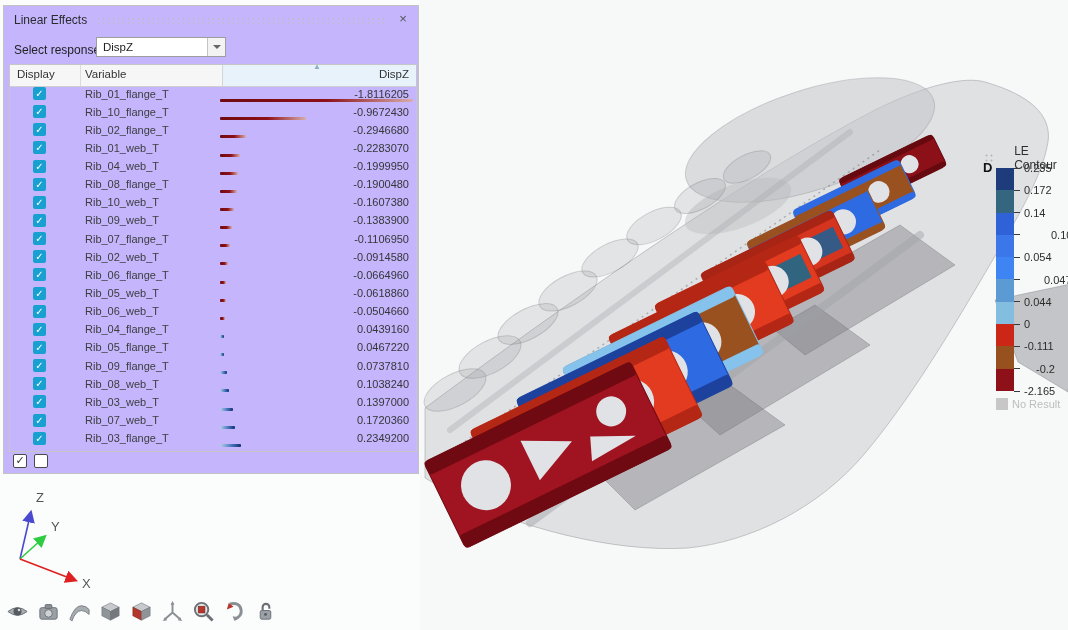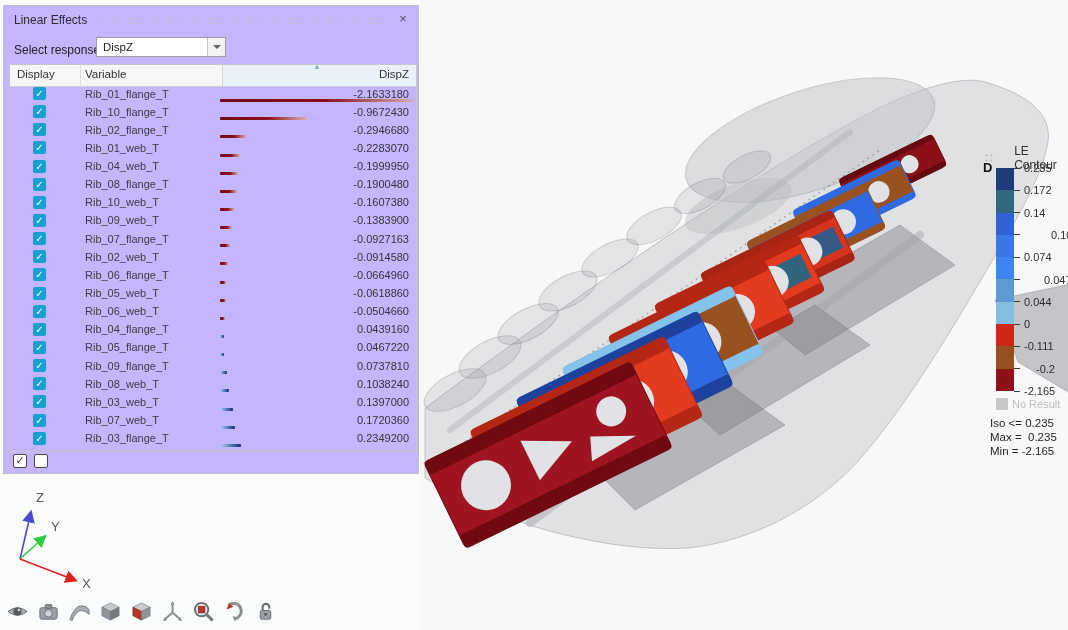--- a/index.html
+++ b/index.html
@@ -223,21 +223,21 @@
         <span class="th th-variable">Variable</span>
         <span class="th-value-bg"></span>
         <span class="sort-arrow">▲</span>
         <span class="th-value-label">DispZ</span>
       </div>
       <div id="rows">
           <div class="row">
             <span class="cb">✓</span>
             <span class="var">Rib_01_flange_T</span>
             <div class="bar neg" style="width: 193px;"></div>
-            <span class="val">-2.1633180</span>
+            <span class="val">-1.8116205</span>
           </div>
           <div class="row">
             <span class="cb">✓</span>
             <span class="var">Rib_10_flange_T</span>
             <div class="bar neg" style="width: 86.3px;"></div>
             <span class="val">-0.9672430</span>
           </div>
           <div class="row">
             <span class="cb">✓</span>
             <span class="var">Rib_02_flange_T</span>
@@ -271,21 +271,21 @@
           <div class="row">
             <span class="cb">✓</span>
             <span class="var">Rib_09_web_T</span>
             <div class="bar neg" style="width: 12.3px;"></div>
             <span class="val">-0.1383900</span>
           </div>
           <div class="row">
             <span class="cb">✓</span>
             <span class="var">Rib_07_flange_T</span>
             <div class="bar neg" style="width: 9.9px;"></div>
-            <span class="val">-0.0927163</span>
+            <span class="val">-0.1106950</span>
           </div>
           <div class="row">
             <span class="cb">✓</span>
             <span class="var">Rib_02_web_T</span>
             <div class="bar neg" style="width: 8.2px;"></div>
             <span class="val">-0.0914580</span>
           </div>
           <div class="row">
             <span class="cb">✓</span>
             <span class="var">Rib_06_flange_T</span>
@@ -375,42 +375,37 @@
     <div id="legend-labels">
         <div class="tick" style="top: -0.5px;"></div>
         <span class="ticklab" style="top: -6px;">0.235</span>
         <div class="tick" style="top: 21.8px;"></div>
         <span class="ticklab" style="top: 16.3px;">0.172</span>
         <div class="tick" style="top: 44.1px;"></div>
         <span class="ticklab" style="top: 38.6px;">0.14</span>
         <div class="tick" style="top: 66.4px;"></div>
         <span class="ticklab" style="top: 60.9px; padding-left: 27px;">0.104</span>
         <div class="tick" style="top: 88.7px;"></div>
-        <span class="ticklab" style="top: 83.2px;">0.074</span>
+        <span class="ticklab" style="top: 83.2px;">0.054</span>
         <div class="tick" style="top: 111px;"></div>
         <span class="ticklab" style="top: 105.5px; margin-left: 20px;">0.047</span>
         <div class="tick" style="top: 133.3px;"></div>
         <span class="ticklab" style="top: 127.8px;">0.044</span>
         <div class="tick" style="top: 155.6px;"></div>
         <span class="ticklab" style="top: 150.1px;">0</span>
         <div class="tick" style="top: 177.9px;"></div>
         <span class="ticklab" style="top: 172.4px;">-0.111</span>
         <div class="tick" style="top: 200.2px;"></div>
         <span class="ticklab" style="top: 194.7px; margin-left: 12px;">-0.2</span>
         <div class="tick" style="top: 222.5px;"></div>
         <span class="ticklab" style="top: 217px;">-2.165</span>
       </div>
     <div class="no-result">
       <span class="sq"></span>
       <span class="txt">No Result</span>
-    </div>
-    <div class="stats">
-      <div>Iso &lt;= 0.235</div>
-      <div>Max =  0.235</div>
-      <div>Min = -2.165</div>
     </div>
   </div>
 
   <svg class="triad" width="100" height="112" viewBox="0 0 100 112">
     <defs>
       <marker id="az" markerWidth="8" markerHeight="8" refX="4" refY="4" orient="auto">
         <path d="M0,0 L8,4 L0,8 Z" fill="#4a4ad0"></path>
         </marker>
       <marker id="ay" markerWidth="8" markerHeight="8" refX="4" refY="4" orient="auto">
         <path d="M0,0 L8,4 L0,8 Z" fill="#2ecc40"></path>

